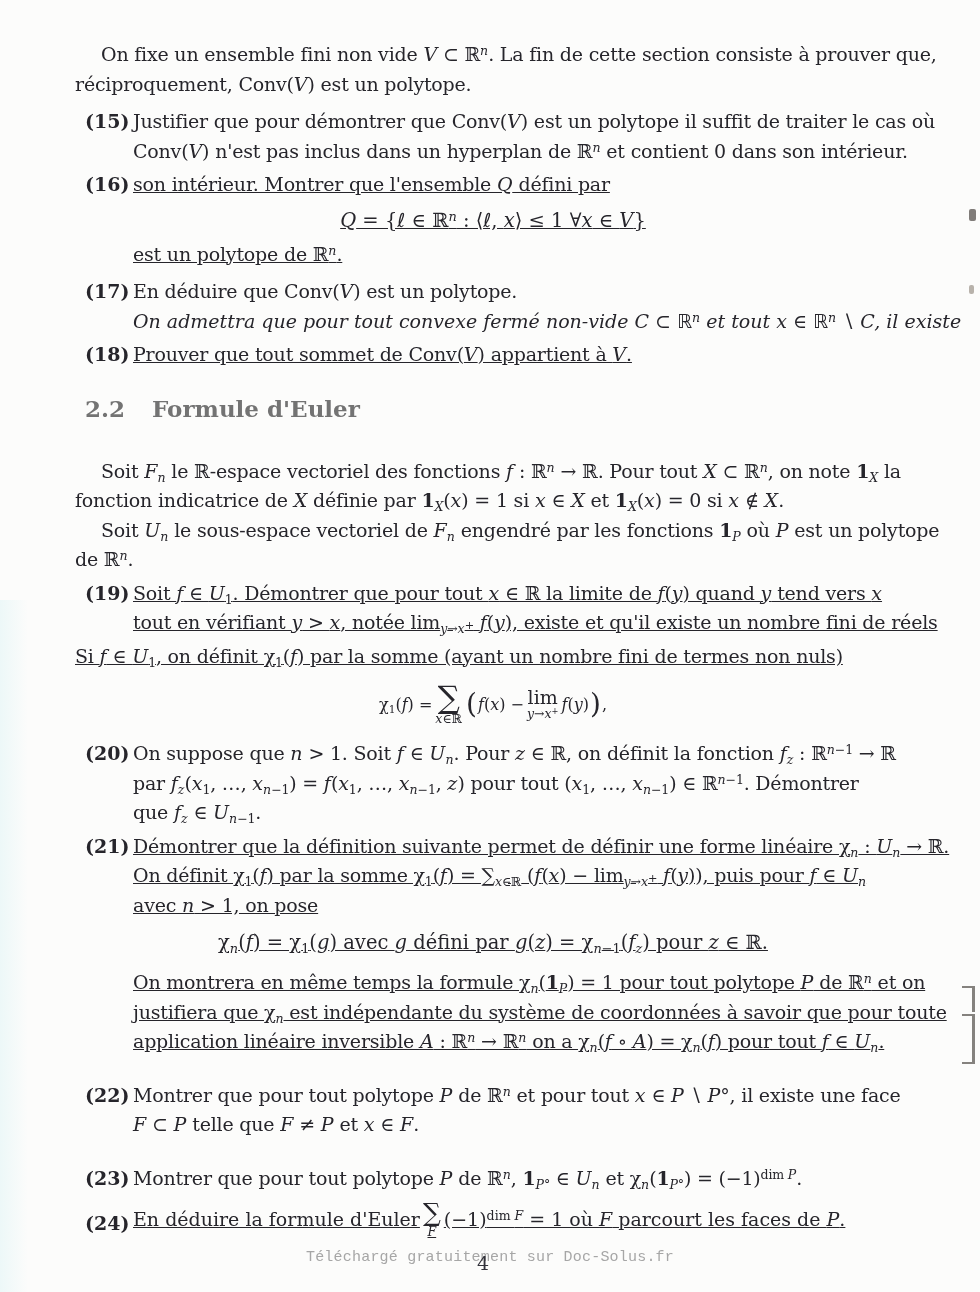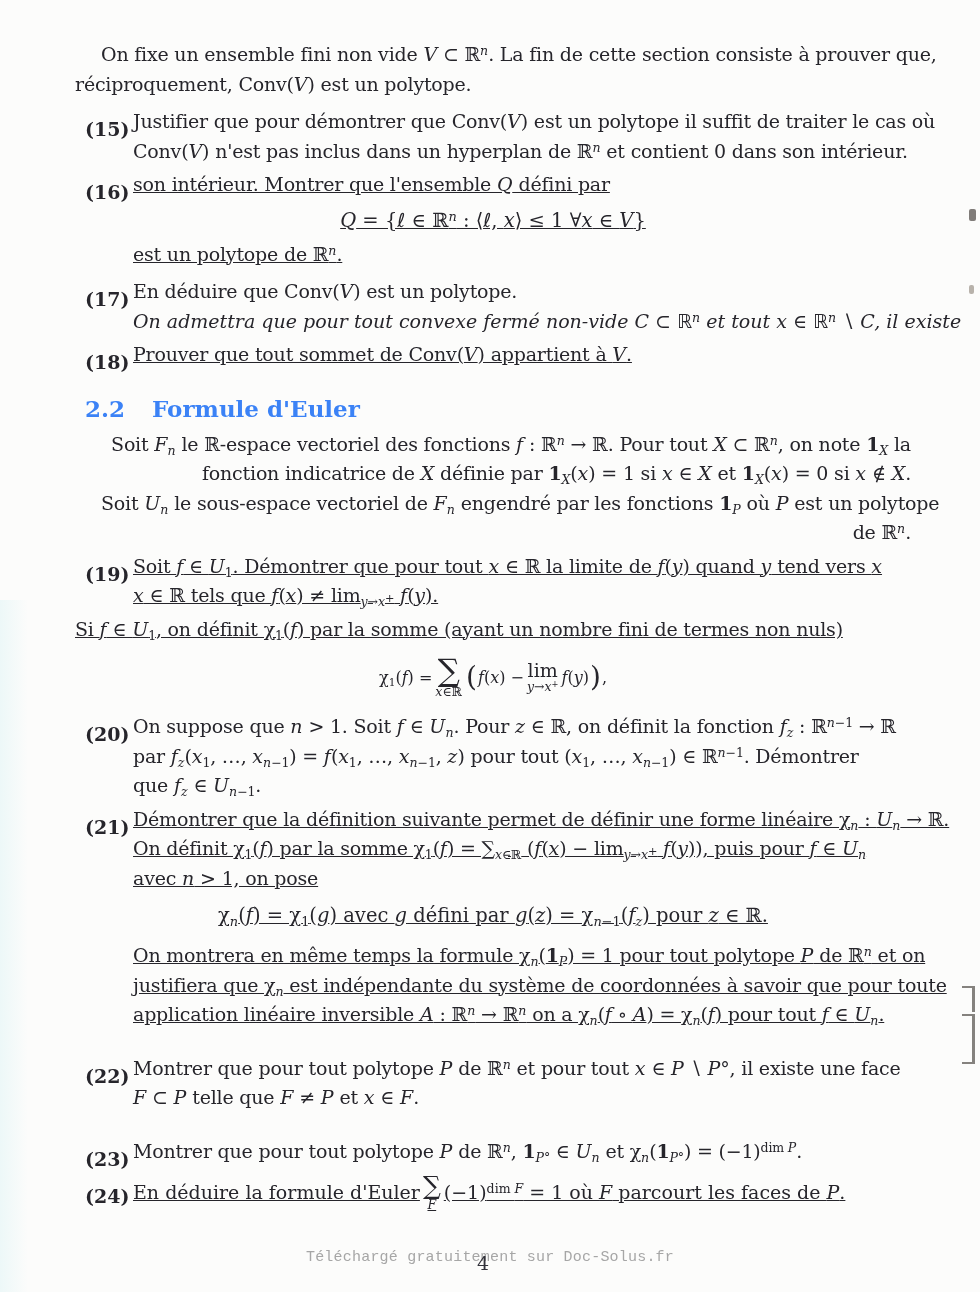--- a/index.html
+++ b/index.html
@@ -7,33 +7,33 @@
         font-family:"DejaVu Serif","DejaVu Sans","Liberation Serif",serif;color:#26252b;}
   .content{position:absolute;left:75px;top:0;width:836px;}
   .line{white-space:nowrap;line-height:29.5px;font-size:19px;letter-spacing:-0.2px;}
   .line i, .remark{letter-spacing:0;}
   sub,sup{font-size:66%;line-height:0;}
   sub{vertical-align:-0.28em;}
   sup{vertical-align:0.5em;}
   sub sup{font-size:90%;vertical-align:0.35em;}
   .ind{text-indent:26px;}
   .item{position:relative;padding-left:58px;}
-  .num{position:absolute;left:10px;top:8px;font-weight:700;font-size:19px;line-height:29.5px;}
+  .num{position:absolute;left:10px;top:0;font-weight:700;font-size:19px;line-height:29.5px;}
   .remark{font-style:italic;}
   .scr{font-style:italic;}
   .mt4{margin-top:4px;text-decoration:underline;}.mt6{margin-top:24px;}.mt8{margin-top:8px;}
   .eq{text-align:center;font-size:19.5px;line-height:30px;margin:6px 0 4px 0;}
   .eqflex{display:flex;justify-content:center;align-items:center;margin:4px 0 6px 0;min-height:58px;text-align:right;}
   .stack{display:inline-flex;flex-direction:column;align-items:center;margin:0 3px;}
   .sigma{font-size:31px;line-height:27px;}
   .sigma-inline{font-size:25px;line-height:22px;}
   .under{font-size:12.5px;line-height:13px;margin-top:1px;}
   .limtop{font-size:19px;line-height:17px;}
   .bigp{font-size:28px;font-weight:400;line-height:20px;margin:0 1px;}
-  .section-heading{margin:22px 0 0 10px;font-size:23px;line-height:34px;font-weight:700;color:#3b82f6;}
+  .section-heading{margin:22px 0 0 10px;font-size:23px;line-height:34px;font-weight:700;color:#737373;}
   .section-heading .sec-title{margin-left:27px;}
   .line-sum{display:flex;align-items:center;white-space:nowrap;line-height:29.5px;font-size:19px;min-height:46px;}
   .watermark{position:absolute;left:0;width:980px;top:1249px;text-align:center;
              font-family:Liberation Mono, monospace;font-size:15px;color:#a6a6a6;letter-spacing:0.2px;}
   .pagenum{position:absolute;left:0;width:966px;top:1252px;text-align:center;
            font-size:19px;color:#32323a;font-weight:400;}
   
   .tint-left{position:absolute;left:0;top:600px;bottom:0;width:28px;
              background:linear-gradient(to right,rgba(168,228,234,0.18),rgba(255,255,255,0));}
   .speck1{position:absolute;left:969px;top:209px;width:7px;height:12px;background:#57524d;opacity:0.75;border-radius:2px;}
@@ -77,31 +77,31 @@
 
     <div class="item mt4">
       <span class="num">(18)</span>
       <div class="line">Prouver que tout sommet de Conv(<i>V</i>) appartient à <i>V</i>.</div>
     </div>
 
     <div class="section-heading">
       <span class="sec-num">2.2</span><span class="sec-title">Formule d'Euler</span>
     </div>
 
-    <div style="margin-top:4px;text-align:right;">
+    <div style="margin-top:31px;">
       <div class="line ind">Soit <i class="scr">F</i><sub><i>n</i></sub> le ℝ-espace vectoriel des fonctions <i>f</i> : ℝ<sup><i>n</i></sup> → ℝ. Pour tout <i>X</i> ⊂ ℝ<sup><i>n</i></sup>, on note <b>1</b><sub><i>X</i></sub> la</div>
       <div class="line">fonction indicatrice de <i>X</i> définie par <b>1</b><sub><i>X</i></sub>(<i>x</i>) = 1 si <i>x</i> ∈ <i>X</i> et <b>1</b><sub><i>X</i></sub>(<i>x</i>) = 0 si <i>x</i> ∉ <i>X</i>.</div>
       <div class="line ind">Soit <i class="scr">U</i><sub><i>n</i></sub> le sous-espace vectoriel de <i class="scr">F</i><sub><i>n</i></sub> engendré par les fonctions <b>1</b><sub><i>P</i></sub> où <i>P</i> est un polytope</div>
       <div class="line">de ℝ<sup><i>n</i></sup>.</div>
     </div>
 
     <div class="item mt4">
       <span class="num">(19)</span>
       <div class="line">Soit <i>f</i> ∈ <i class="scr">U</i><sub>1</sub>. Démontrer que pour tout <i>x</i> ∈ ℝ la limite de <i>f</i>(<i>y</i>) quand <i>y</i> tend vers <i>x</i></div>
-      <div class="line"><i>x</i> ∈ ℝ tels que <i>f</i>(<i>x</i>) ≠ lim<sub><i>y</i>→<i>x</i><sup>+</sup></sub> <i>f</i>(<i>y</i>).</div>
+      <div class="line">tout en vérifiant <i>y</i> &gt; <i>x</i>, notée lim<sub><i>y</i>→<i>x</i><sup>+</sup></sub> <i>f</i>(<i>y</i>), existe et qu'il existe un nombre fini de réels</div>
     </div>
 
     <div class="line mt4">Si <i>f</i> ∈ <i class="scr">U</i><sub>1</sub>, on définit χ<sub>1</sub>(<i>f</i>) par la somme (ayant un nombre fini de termes non nuls)</div>
 
     <div class="eqflex">
       <span>χ<sub>1</sub>(<i>f</i>) = </span>
       <span class="stack">
         <span class="sigma">∑</span>
         <span class="under"><i>x</i>∈ℝ</span>
       </span>

